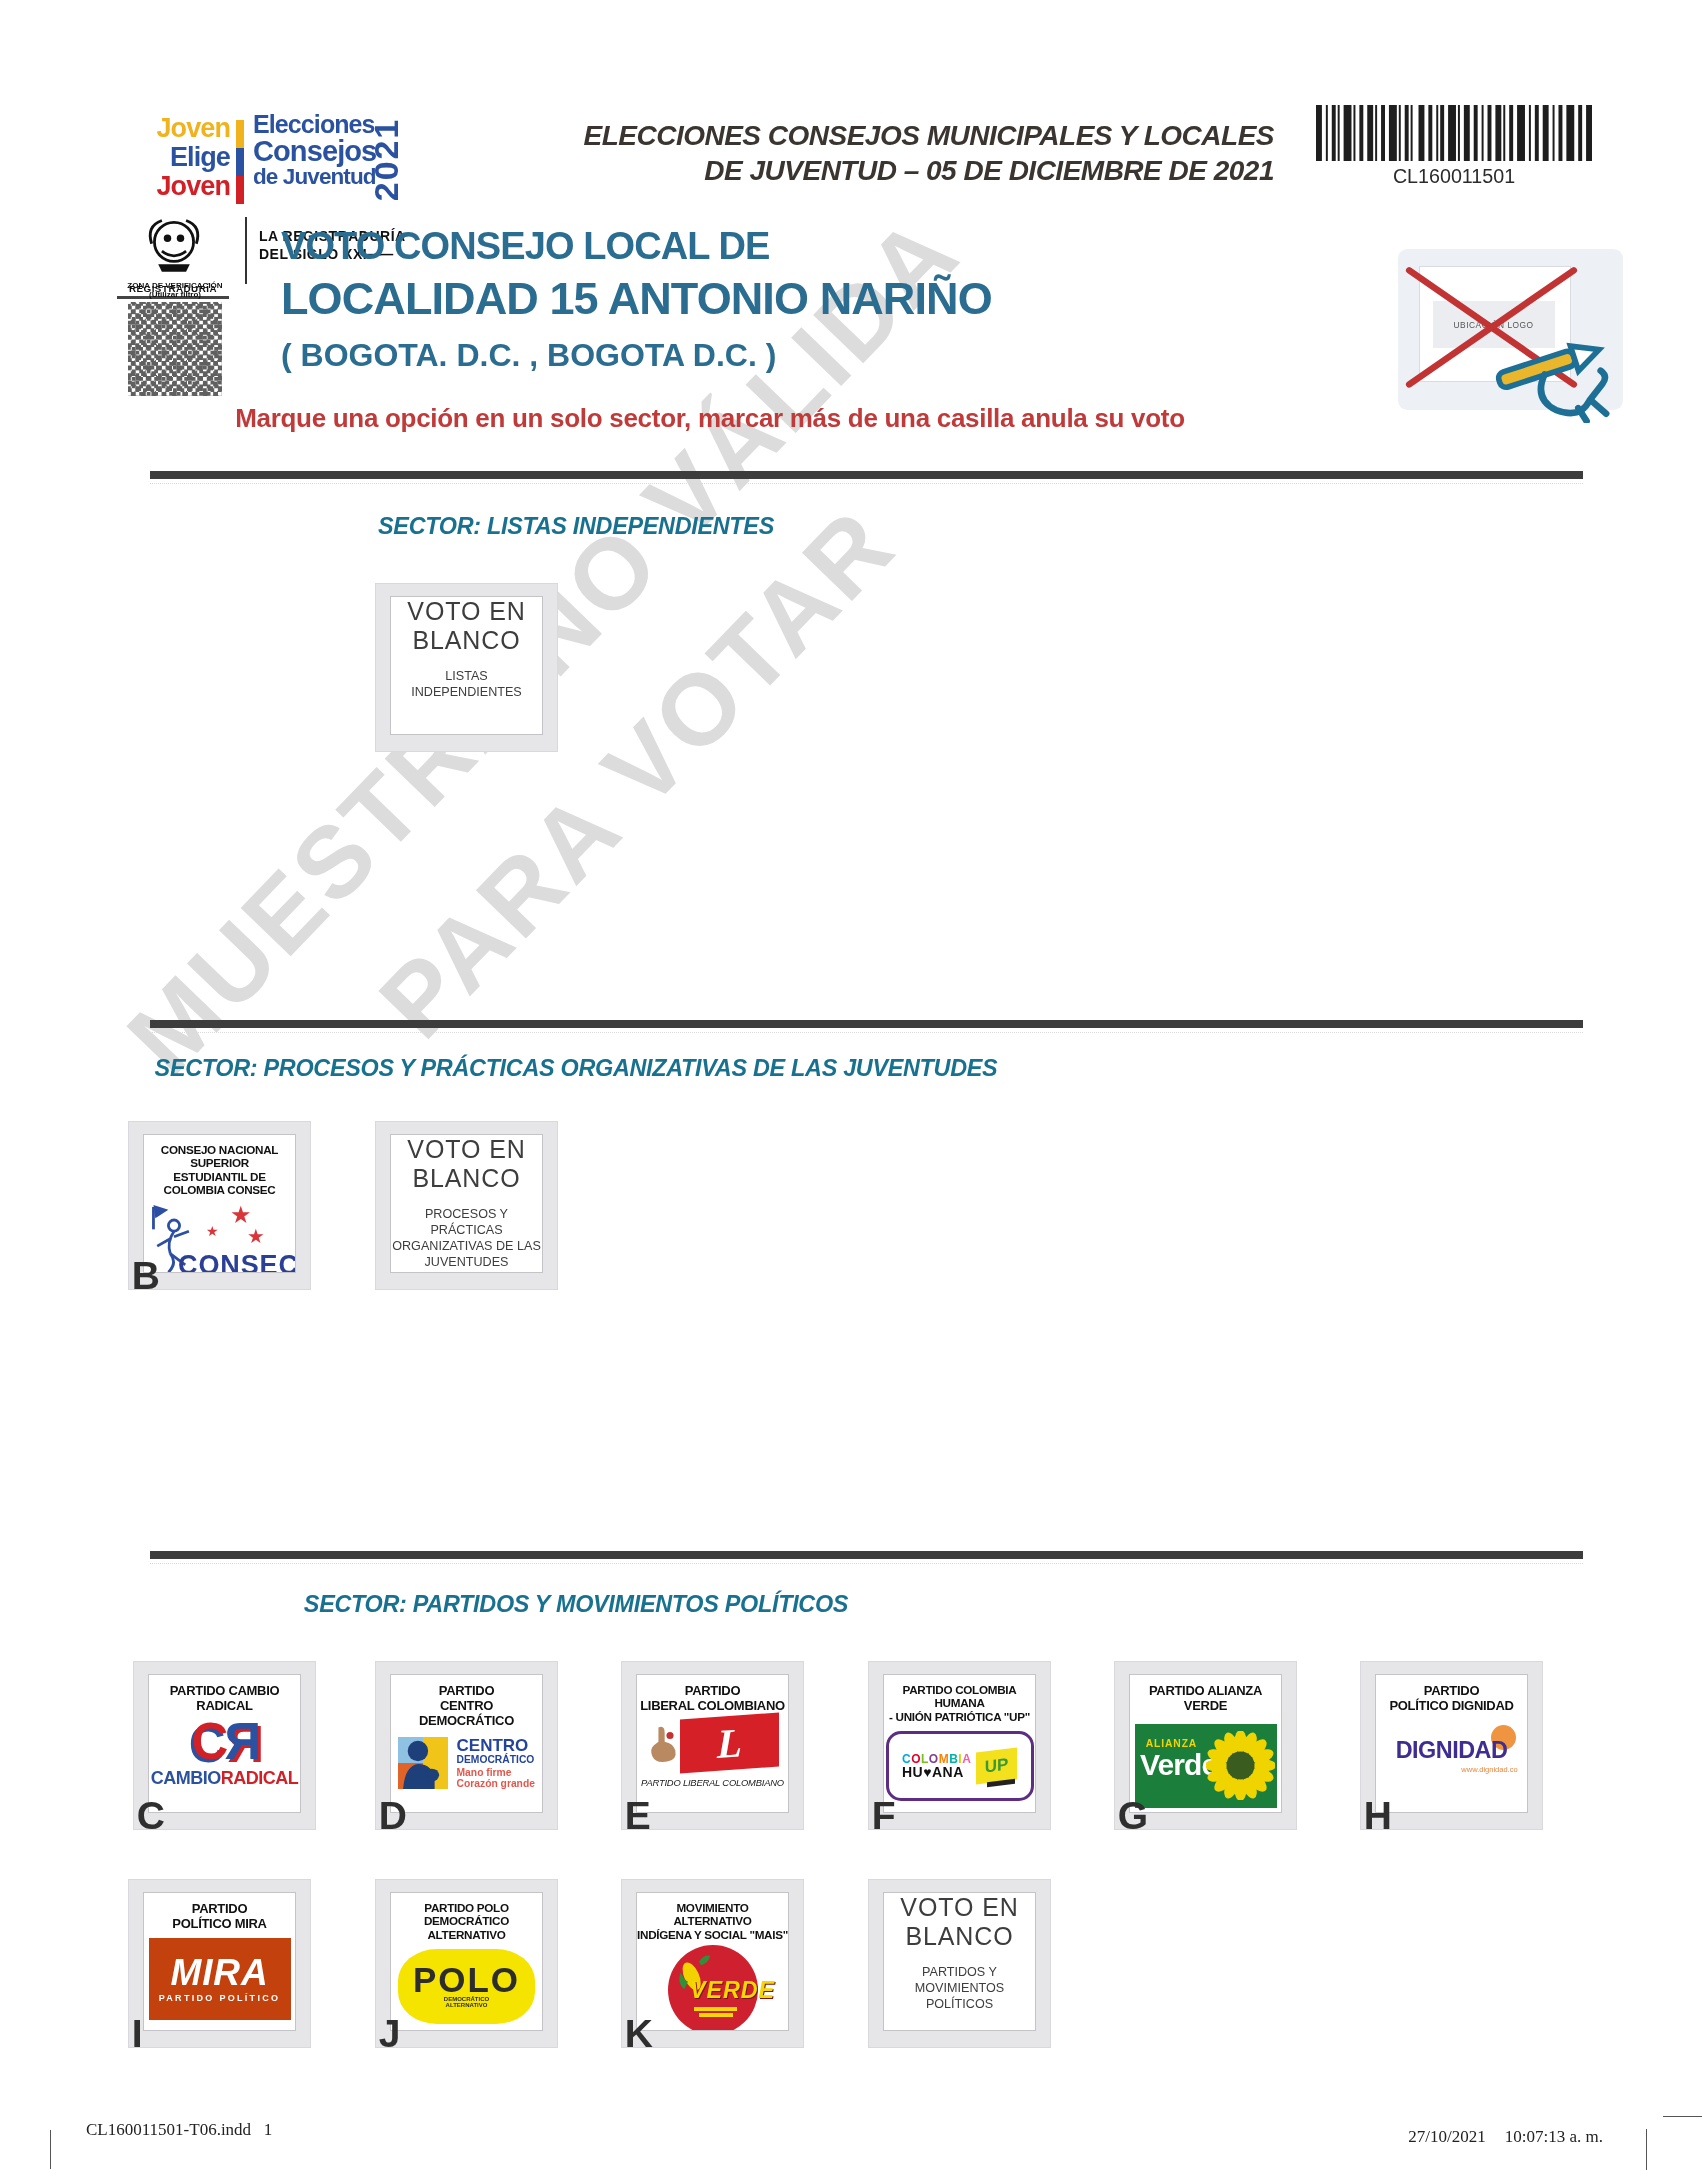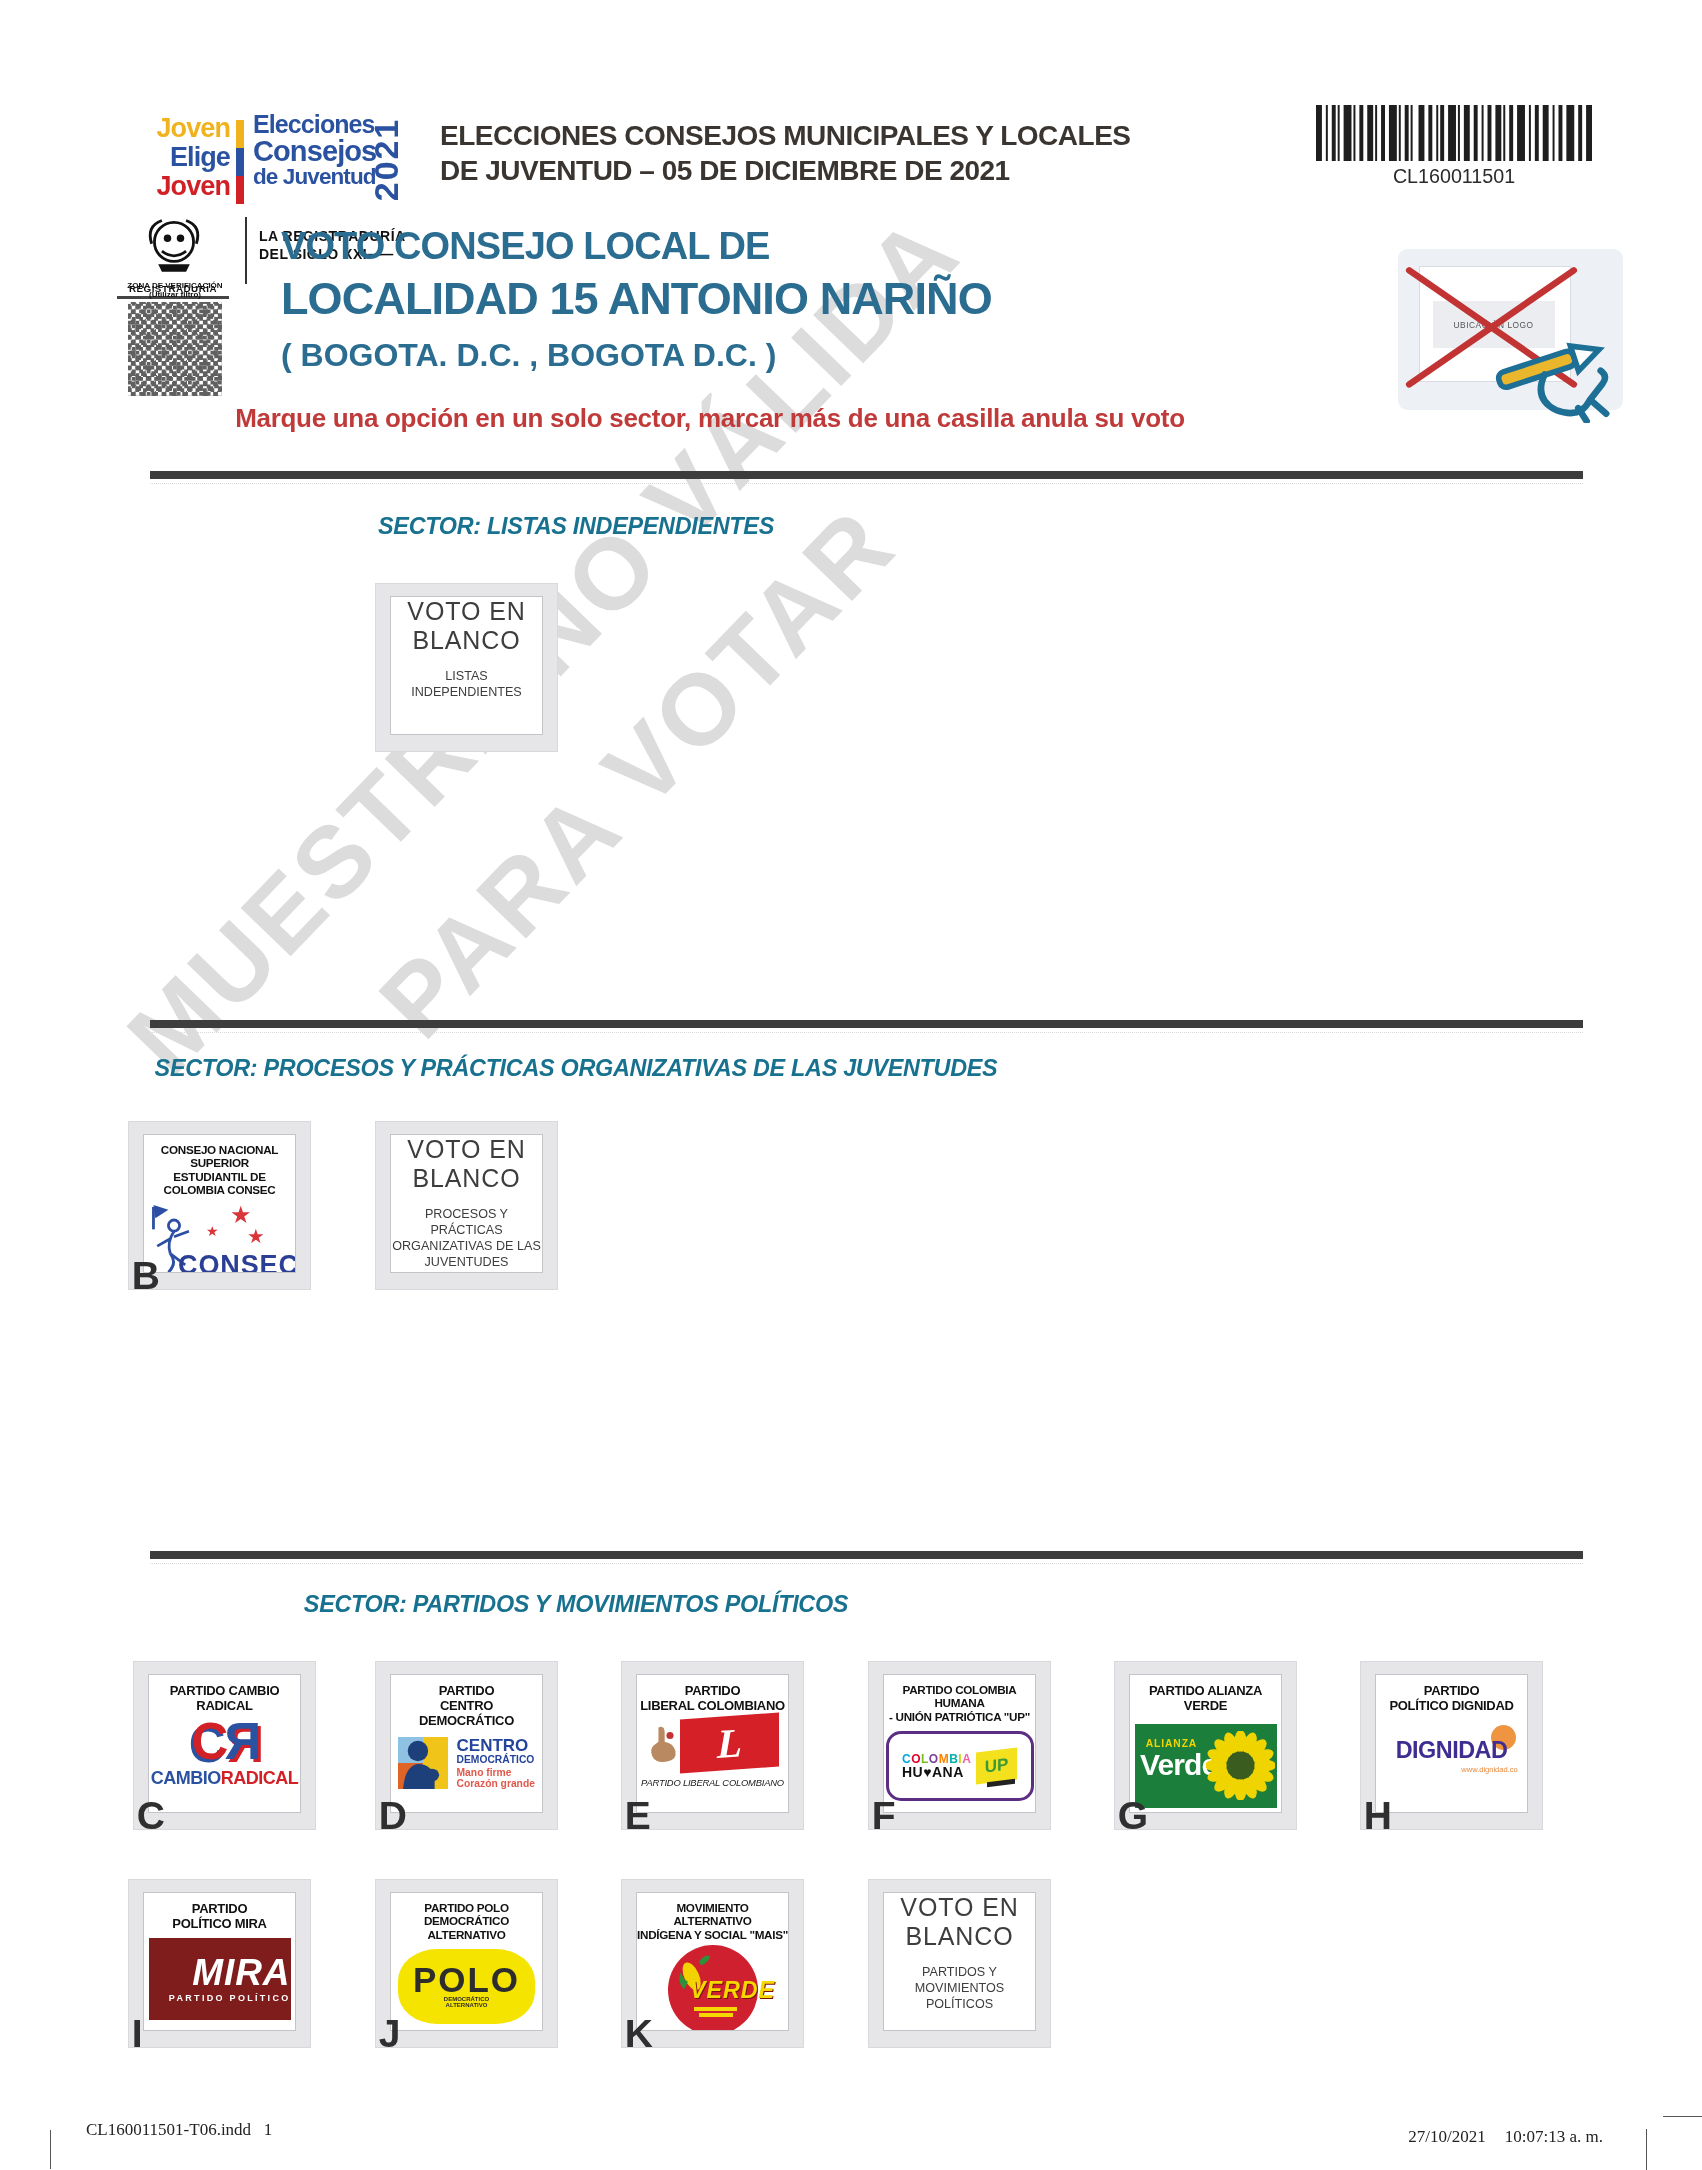--- a/index.html
+++ b/index.html
@@ -25,22 +25,22 @@
   .year-box span{transform:rotate(-90deg);font-size:34px;font-weight:800;color:#2a52a0;letter-spacing:1.9px;}
   .crest{left:141px;top:214px;}
   .registraduria-label{left:105px;top:283px;width:136px;text-align:center;font-size:9.8px;
     font-weight:800;color:#111;letter-spacing:0.5px;}
   .registraduria-label::after{content:"";display:block;margin:1.9px auto 0;width:112px;height:2.8px;background:#444;}
   .vdiv{left:245px;top:217px;width:1.9px;height:67px;background:#333;}
   .siglo{left:259px;top:227px;font-size:14px;font-weight:800;color:#111;line-height:18px;letter-spacing:0.5px;white-space:nowrap;}
   .siglo .dash{letter-spacing:-1.9px;}
 
   
-  .main-heading{left:440px;top:118px;width:834px;text-align:left;color:#3a3530;
-    font-size:28px;line-height:35px;font-weight:700;letter-spacing:-0.5px;}
+  .main-heading{left:440px;top:118px;width:834px;text-align:right;color:#3a3530;
+    font-size:28px;line-height:35px;font-weight:700;letter-spacing:-0.5px;font-style:italic;}
   .main-heading .hvy{font-weight:900;}
   .barcode{left:1316px;top:105px;}
   .barcode-text{left:1316px;top:165px;width:276px;text-align:center;font-size:19.7px;color:#2b2b2b;}
 
   
   .ballot-title{left:281px;top:225px;width:857px;text-align:left;color:#2b6d90;z-index:2;}
   .bt-1{font-size:38px;font-weight:700;letter-spacing:-0.9px;}
   .bt-2{font-size:45px;font-weight:800;letter-spacing:-0.9px;margin-top:4.7px;}
   .bt-3{font-size:32px;font-weight:700;margin-top:12px;}
 
@@ -130,22 +130,22 @@
   .av-verde{position:absolute;left:5.6px;top:24px;font-size:30px;font-weight:900;color:#fff;letter-spacing:-0.9px;}
   .av-flower{position:absolute;right:1.9px;top:7.5px;}
 
   
   .dg-wrap{position:relative;margin-top:24px;}
   .dg-dot{position:absolute;right:11.2px;top:-12px;width:25px;height:25px;border-radius:50%;background:#ef9440;}
   .dg-word{position:relative;font-size:23.4px;font-weight:900;color:#3f2d91;letter-spacing:-0.5px;}
   .dg-url{text-align:right;font-size:7.5px;color:#e8883c;margin-top:1.9px;padding-right:9.4px;}
 
   
-  .mr-box{margin:7.5px auto 0;width:142px;height:82px;background:#7f1d1d;display:flex;flex-direction:column;
-    align-items:flex-end;justify-content:center;}
+  .mr-box{margin:7.5px auto 0;width:142px;height:82px;background:#c2410c;display:flex;flex-direction:column;
+    align-items:center;justify-content:center;}
   .mr-word{color:#fff;font-size:37px;font-weight:800;font-style:italic;line-height:36px;letter-spacing:0.9px;}
   .mr-sub{color:#fff;font-size:9px;font-weight:800;letter-spacing:2.3px;margin-top:1.9px;}
 
   
   .po-box{margin:7.5px auto 0;width:137px;height:75px;background:#f5e400;border-radius:39px/32px;
     display:flex;flex-direction:column;align-items:center;justify-content:center;}
   .po-word{font-size:35px;font-weight:900;color:#2d2d2d;letter-spacing:1.9px;line-height:32px;}
   .po-sub{font-size:6px;font-weight:900;color:#2d2d2d;line-height:6.6px;}
 
   

